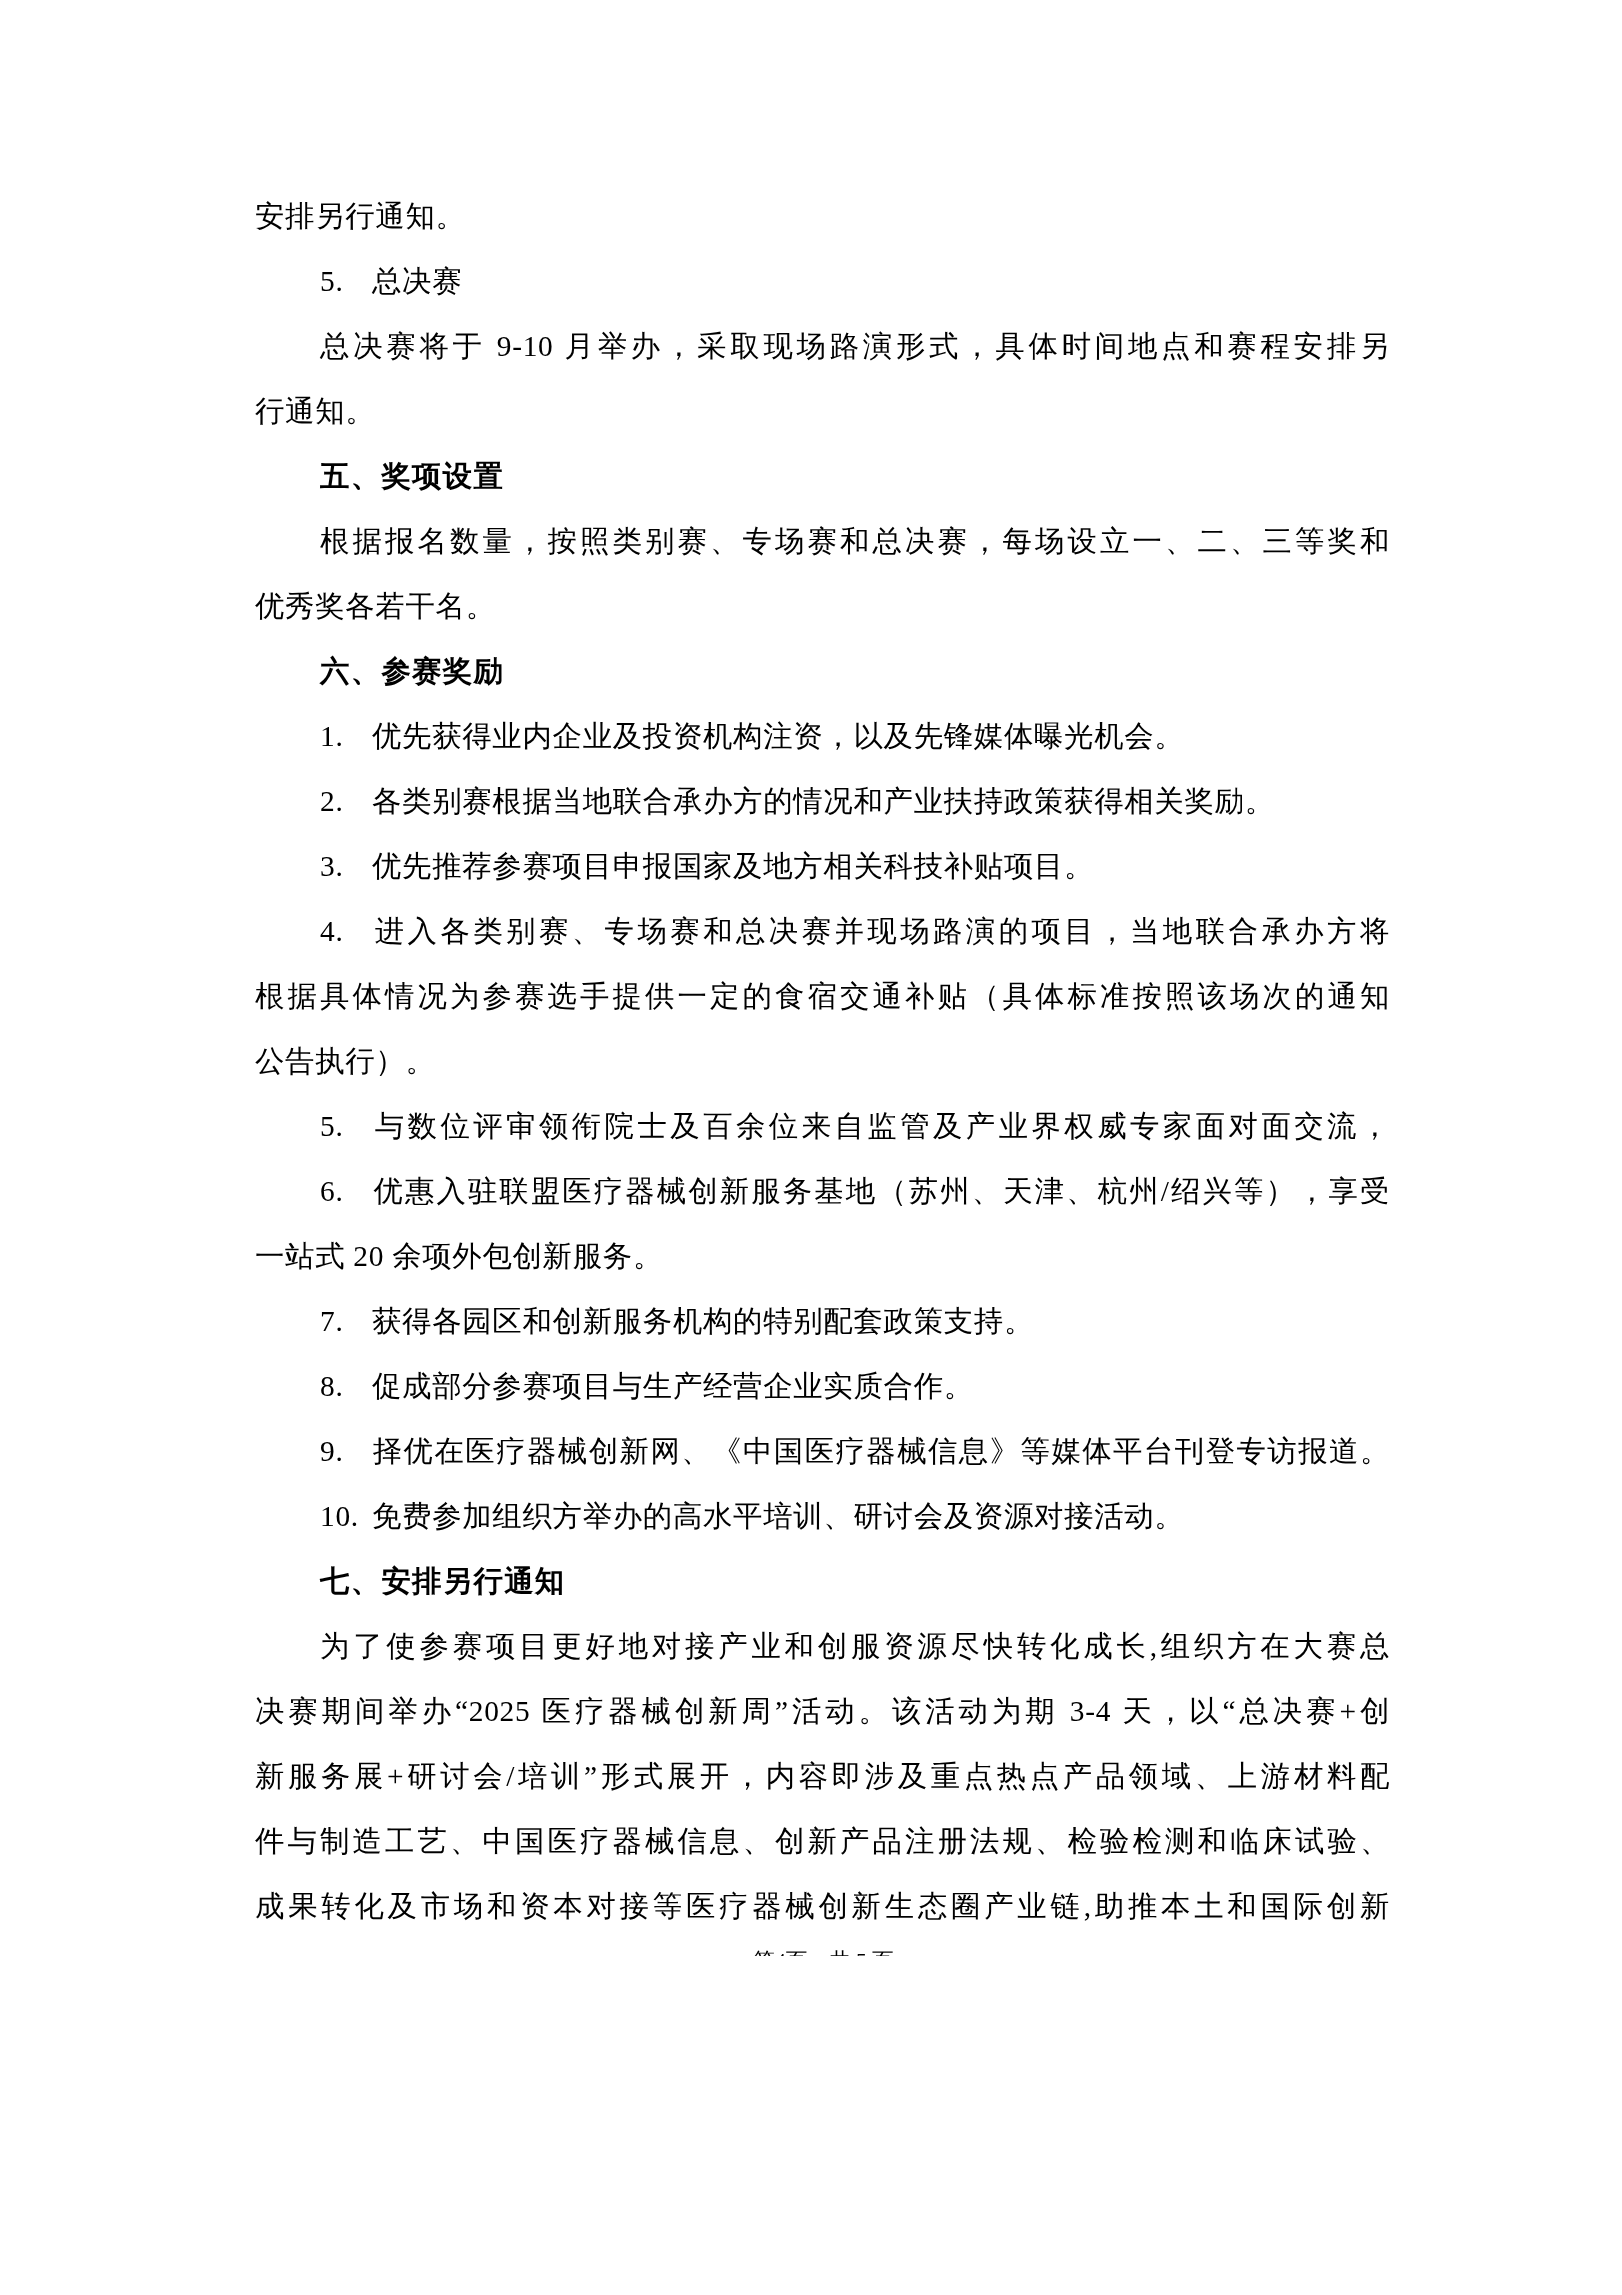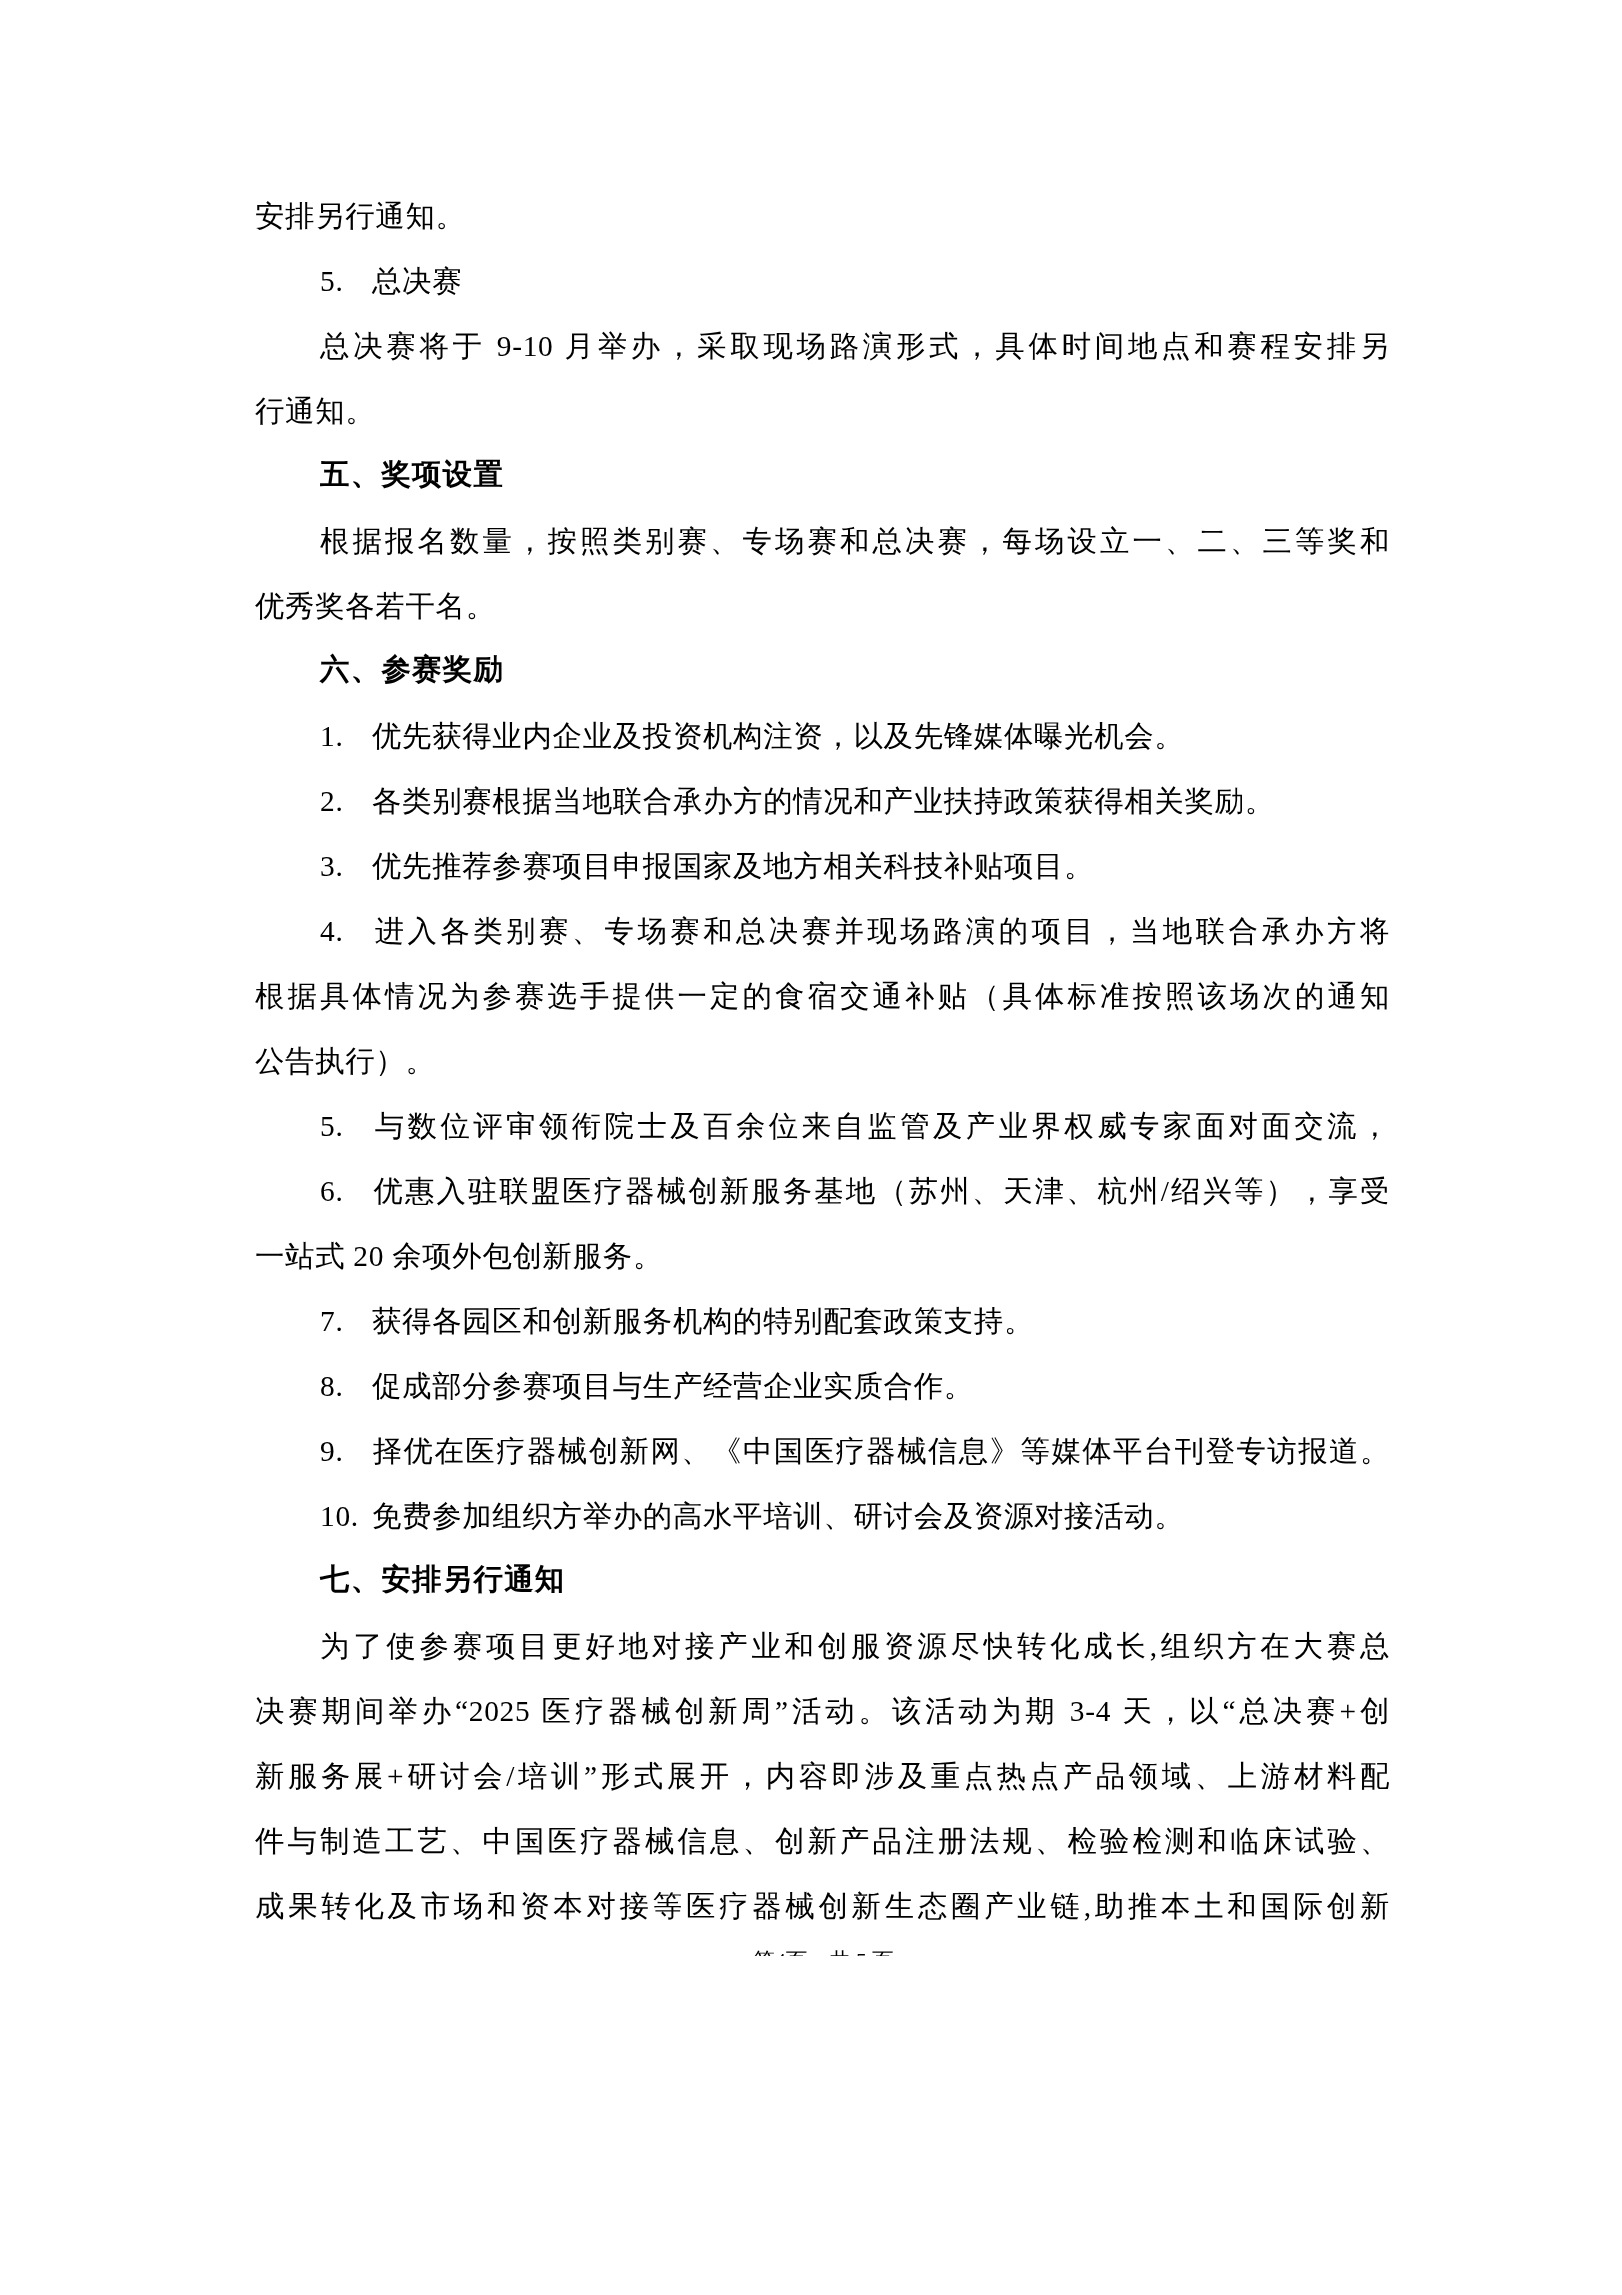--- a/index.html
+++ b/index.html
@@ -31,21 +31,21 @@
     letter-spacing: 0.7px;
   }
   
   .line.para, .line.head, .line.item {
     padding-left: 65px;
   }
   .line.cont {
     padding-left: 0;
   }
   .line.head {
-    font-family: Liberation Mono, monospace;
+    font-family: Liberation Serif, serif;
     font-weight: bold;
     letter-spacing: 1.3px;
   }
   .line.justify {
     white-space: normal;
     text-align: justify;
     text-align-last: justify;
   }
   .num {
     display: inline-block;

